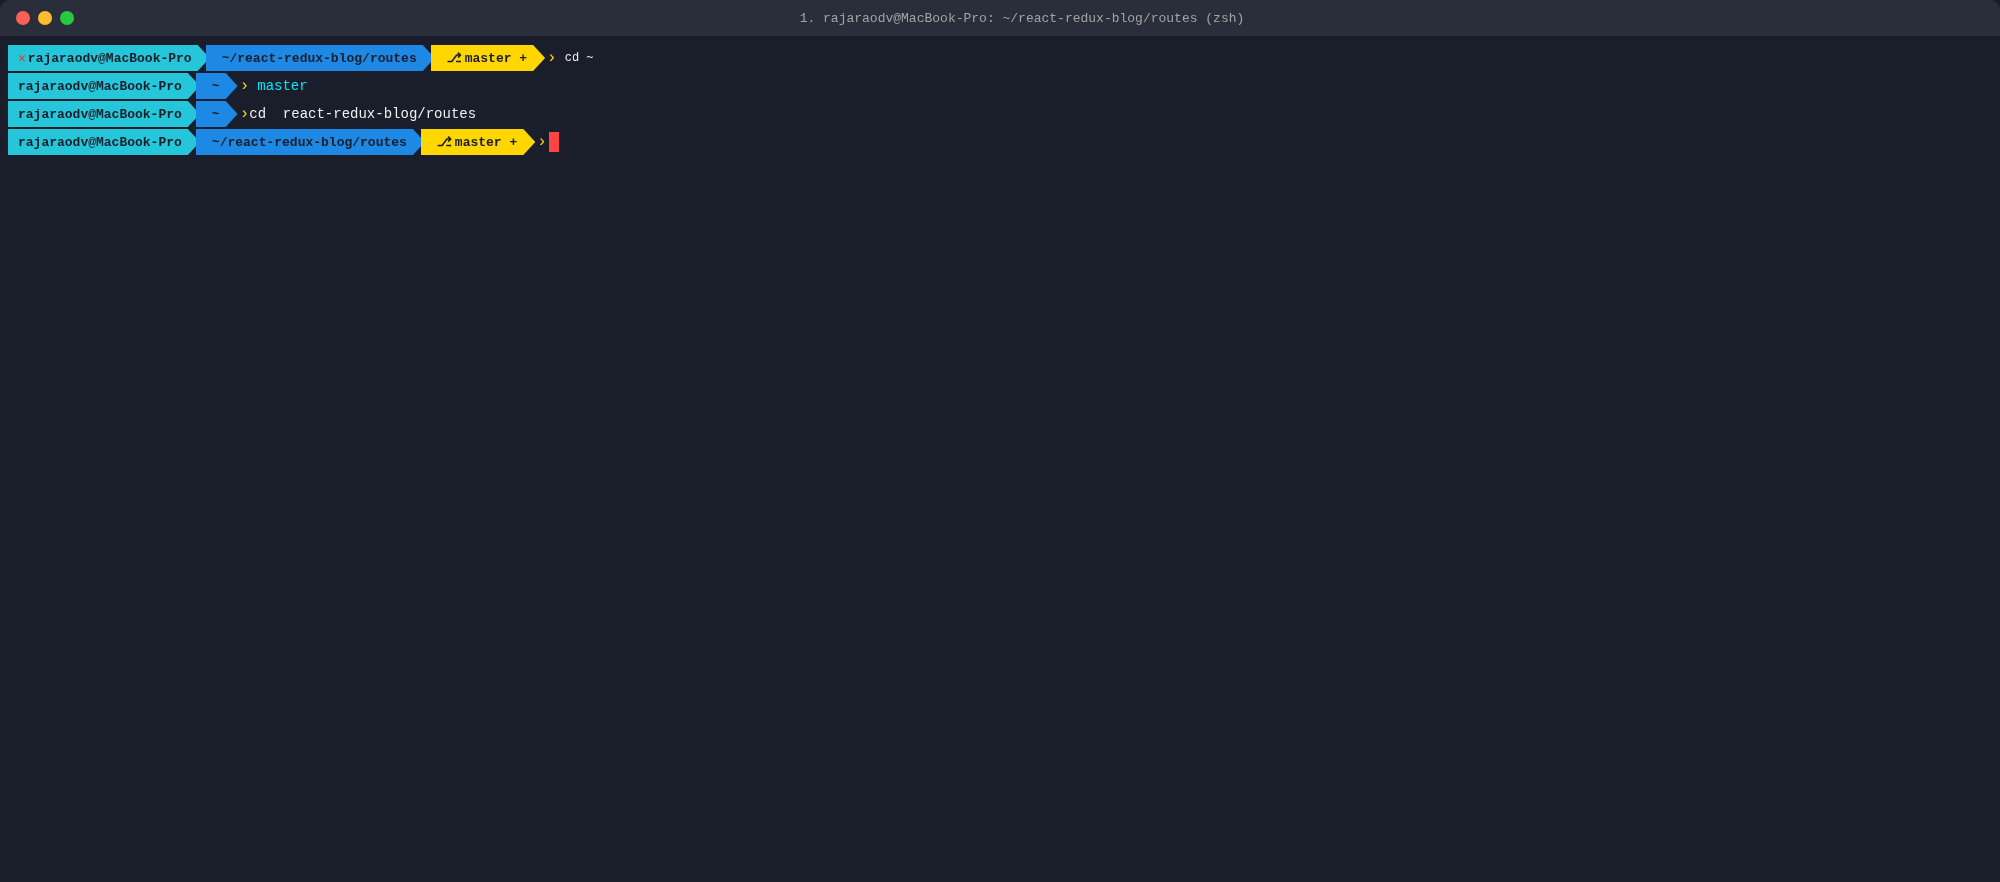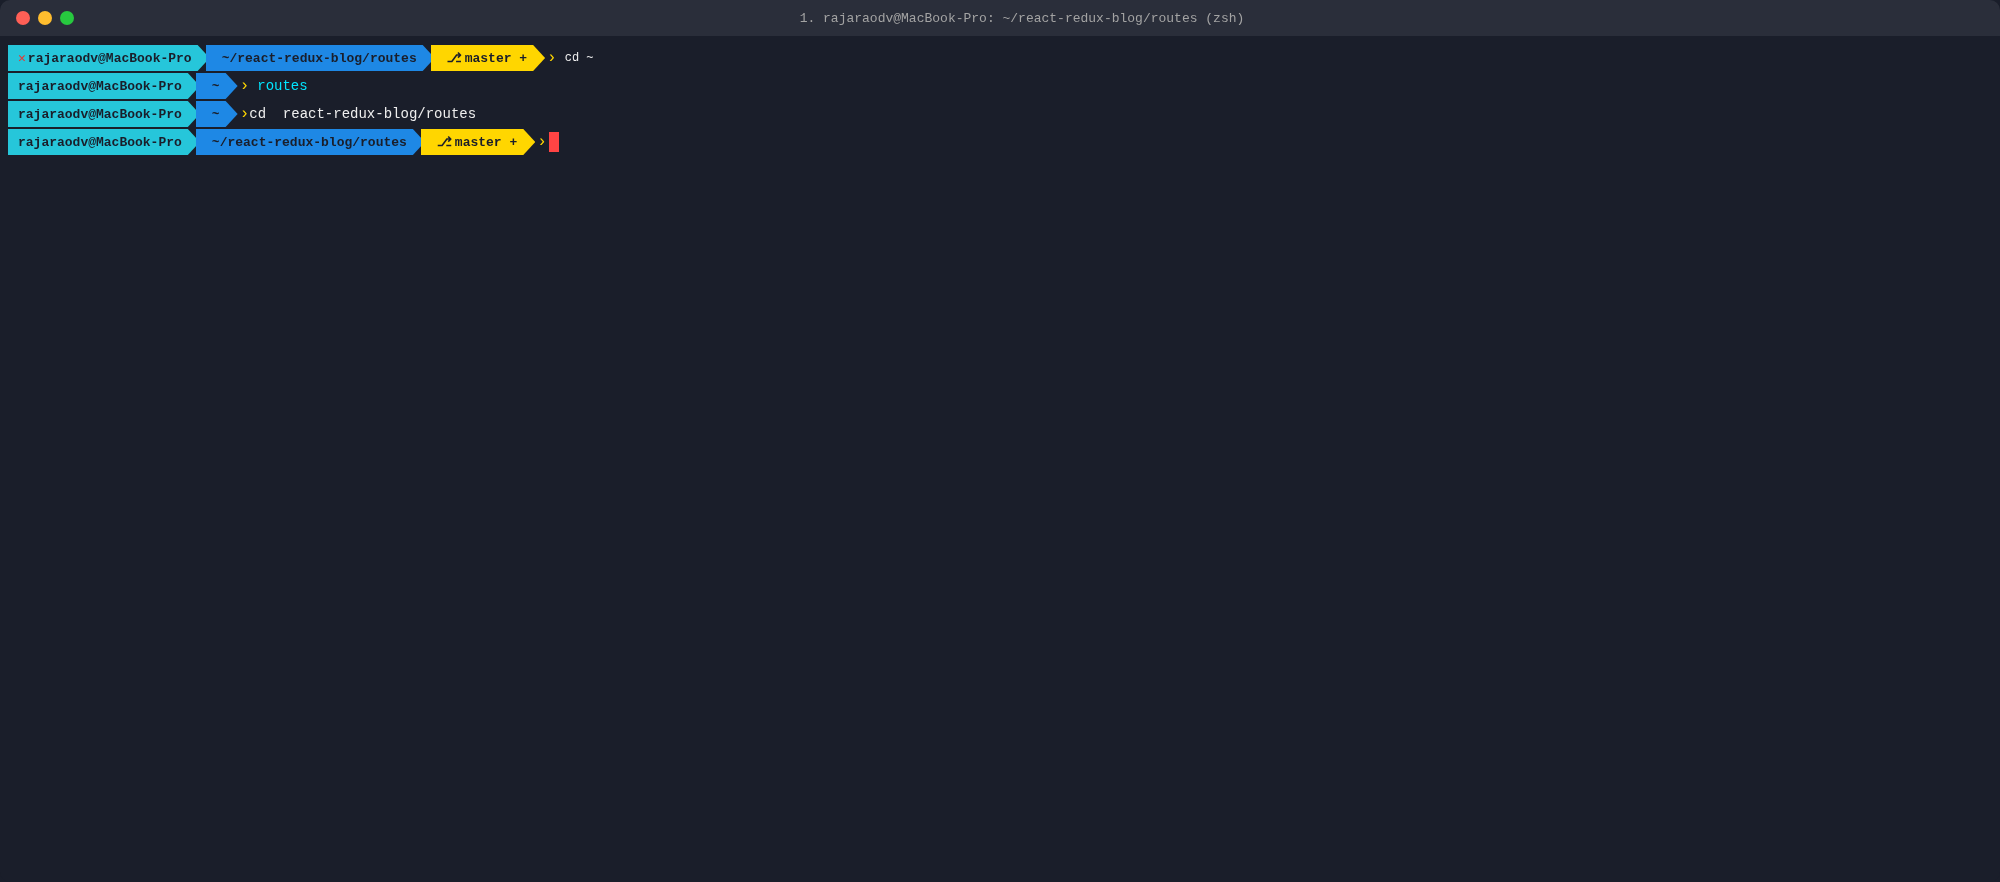--- a/index.html
+++ b/index.html
@@ -133,21 +133,21 @@
     <div class="terminal-line">
       <div style="display:inline-flex;align-items:center;">
         <div style="background:#26c6da;color:#1a1e2a;font-size:13px;font-weight:bold;padding:3px 18px 3px 10px;display:inline-flex;align-items:center;clip-path:polygon(0 0,calc(100% - 12px) 0,100% 50%,calc(100% - 12px) 100%,0 100%);height:26px;">
           <span>rajaraodv@MacBook-Pro</span>
         </div>
 
         <div style="background:#1e88e5;color:#1a1e2a;font-size:13px;font-weight:bold;padding:3px 18px 3px 16px;display:inline-flex;align-items:center;clip-path:polygon(0 0,calc(100% - 12px) 0,100% 50%,calc(100% - 12px) 100%,0 100%);height:26px;margin-left:-4px;">
           <span>~</span>
         </div>
         <span style="color:#ffd600;font-size:16px;margin-left:2px;">›</span>
-        <span style="color:#00e5ff;font-size:14px;margin-left:8px;">routes</span>
+        <span style="color:#00e5ff;font-size:14px;margin-left:8px;">master</span>
       </div>
     </div>
 
     <div class="terminal-line">
       <div style="display:inline-flex;align-items:center;">
         <div style="background:#26c6da;color:#1a1e2a;font-size:13px;font-weight:bold;padding:3px 18px 3px 10px;display:inline-flex;align-items:center;clip-path:polygon(0 0,calc(100% - 12px) 0,100% 50%,calc(100% - 12px) 100%,0 100%);height:26px;">
           <span>rajaraodv@MacBook-Pro</span>
         </div>
         <div style="background:#1e88e5;color:#1a1e2a;font-size:13px;font-weight:bold;padding:3px 18px 3px 16px;display:inline-flex;align-items:center;clip-path:polygon(0 0,calc(100% - 12px) 0,100% 50%,calc(100% - 12px) 100%,0 100%);height:26px;margin-left:-4px;">
           <span>~</span>

